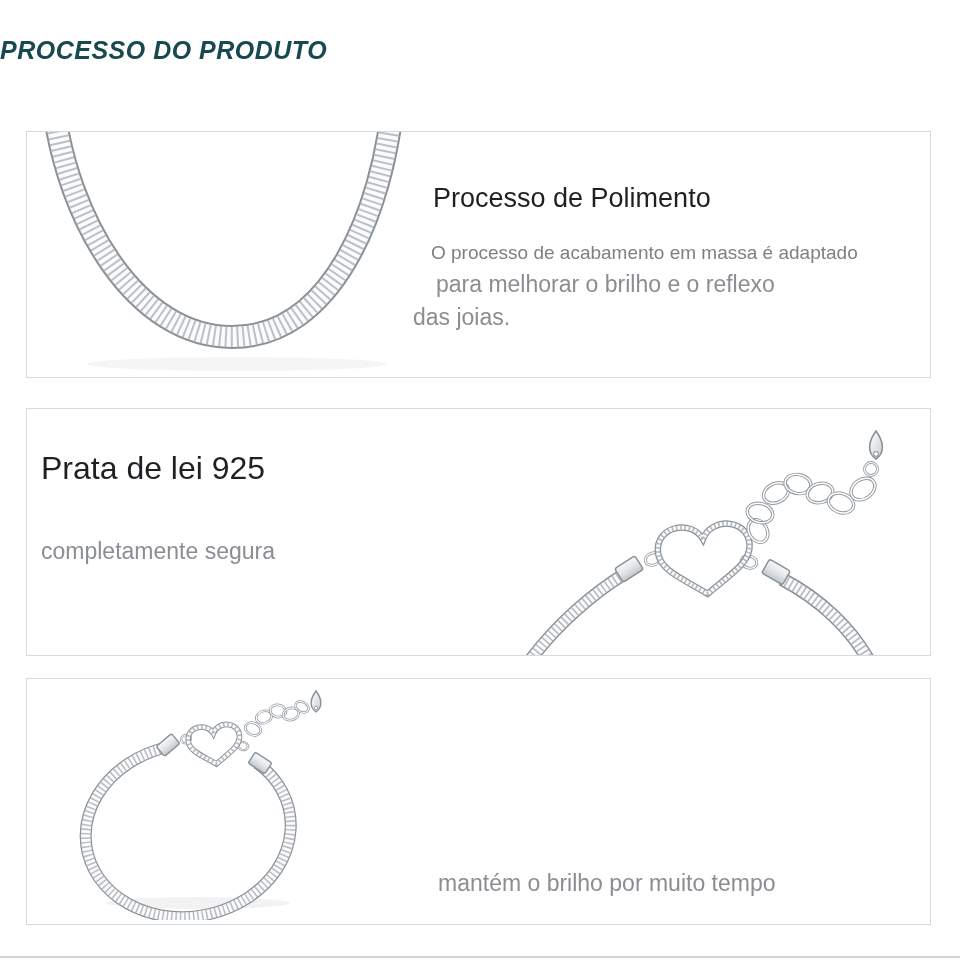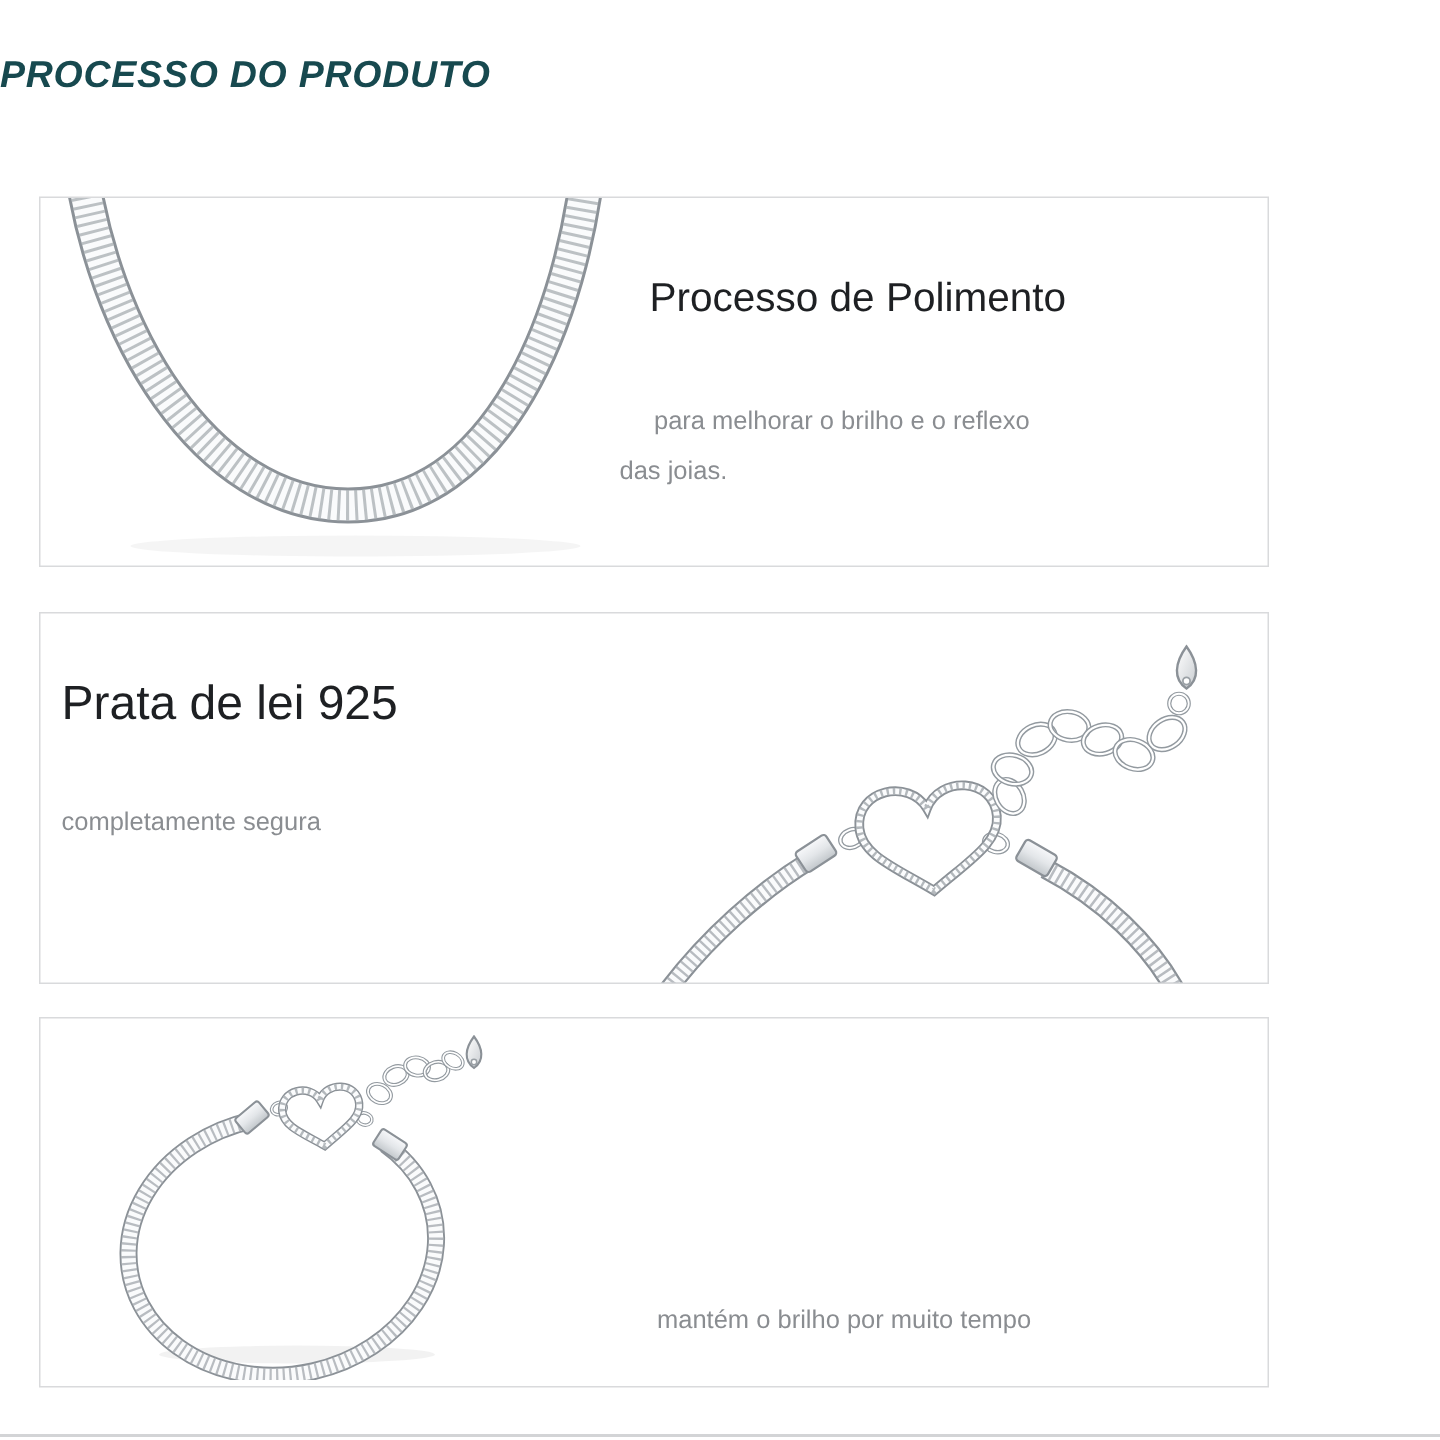--- a/index.html
+++ b/index.html
@@ -6,34 +6,34 @@
   body{
     width:960px;height:960px;position:relative;background:#ffffff;
     font-family:"Liberation Sans","DejaVu Sans",sans-serif;
     overflow:hidden;
   }
   .page-heading{
     position:absolute;top:36px;left:0;width:884px;text-align:left;
     font-size:25px;font-weight:bold;letter-spacing:.5px;color:#17494f;margin:0;font-style:italic;
   }
   .card{
-    position:absolute;left:26px;width:820px;background:#fff;
+    position:absolute;left:26px;width:905px;background:#fff;
     border:1px solid #d9dadc;box-sizing:border-box;overflow:hidden;text-align:right;
   }
   #card1{top:131px;height:247px;}
   #card2{top:408px;height:248px;}
   #card3{top:678px;height:247px;}
   .art{position:absolute;pointer-events:none;}
   .art1{left:0;top:0;}
   .art2{right:0;top:0;}
   .art3{left:46px;top:6px;}
   .t{position:absolute;margin:0;white-space:nowrap;line-height:1.2;}
   .sec-title{color:#1e2023;font-weight:normal;}
   .body-sm{color:#7d8084;font-size:19px;}
-  .body-lg{color:#8a8d91;font-size:17px;}
+  .body-lg{color:#8a8d91;font-size:23px;}
   
   .c1-title{left:406px;top:50px;font-size:27px;}
   .c1-l0{left:404px;top:110px;}
   .c1-l1{left:409px;top:139px;}
   .c1-l2{left:386px;top:172px;}
   
   .c2-title{left:14px;top:40px;font-size:32px;}
   .c2-l0{left:14px;top:94px;}
   .c2-l1{left:14px;top:129px;}
   
@@ -67,20 +67,21 @@
 <section class="card" id="card1">
   <div class="art art1">
     <svg viewBox="0 0 420 247" width="420" height="247">
       <ellipse cx="210" cy="232" rx="150" ry="7" fill="#000000" opacity="0.04"></ellipse>
       <path d="M 26 -30 C 40 90 110 205 205 205 C 305 205 355 80 366 -30" fill="none" stroke="#8b9197" stroke-width="24"></path>
       <path d="M 26 -30 C 40 90 110 205 205 205 C 305 205 355 80 366 -30" fill="none" stroke="#fafbfc" stroke-width="20"></path>
       <path d="M 26 -30 C 40 90 110 205 205 205 C 305 205 355 80 366 -30" fill="none" stroke="#a7adb2" stroke-width="20.5" stroke-dasharray="2 3.8" opacity="0.75"></path>
     </svg>
   </div>
   <h2 class="t sec-title c1-title">Processo de Polimento</h2>
+  <p class="t body-sm c1-l0">O processo de acabamento em massa é adaptado</p>
   <p class="t body-lg c1-l1">para melhorar o brilho e o reflexo</p>
   <p class="t body-lg c1-l2">das joias.</p>
 </section>
 
 <section class="card" id="card2">
   <h2 class="t sec-title c2-title">Prata de lei 925</h2>
   <p class="t body-lg c2-l1">completamente segura</p>
   <div class="art art2">
     <svg viewBox="0 0 440 248" width="440" height="248">
 

